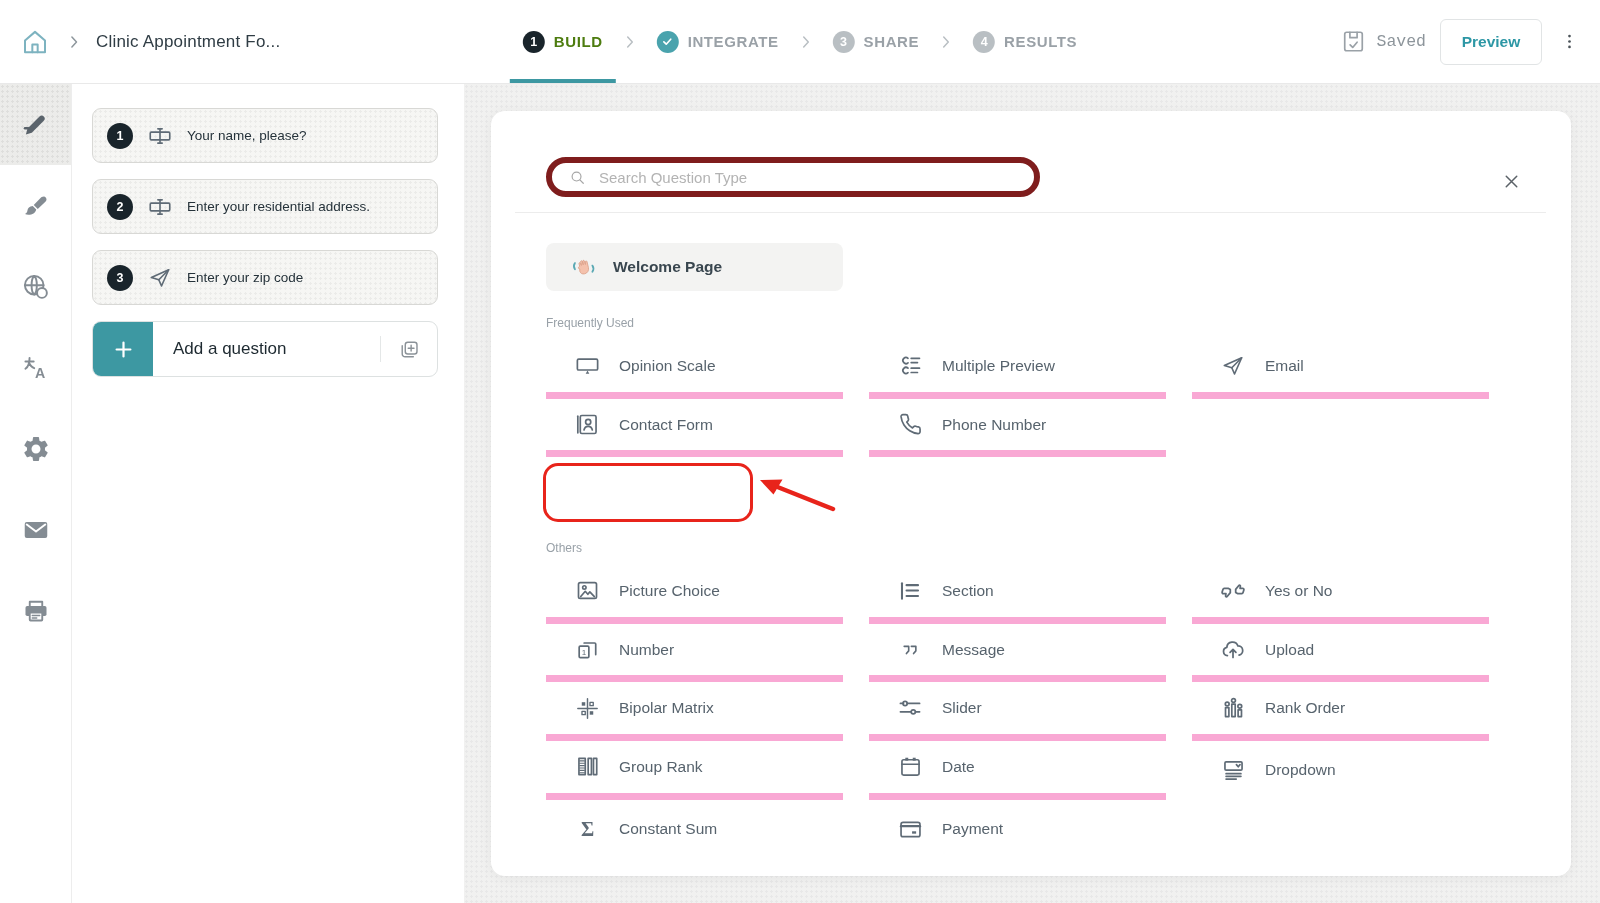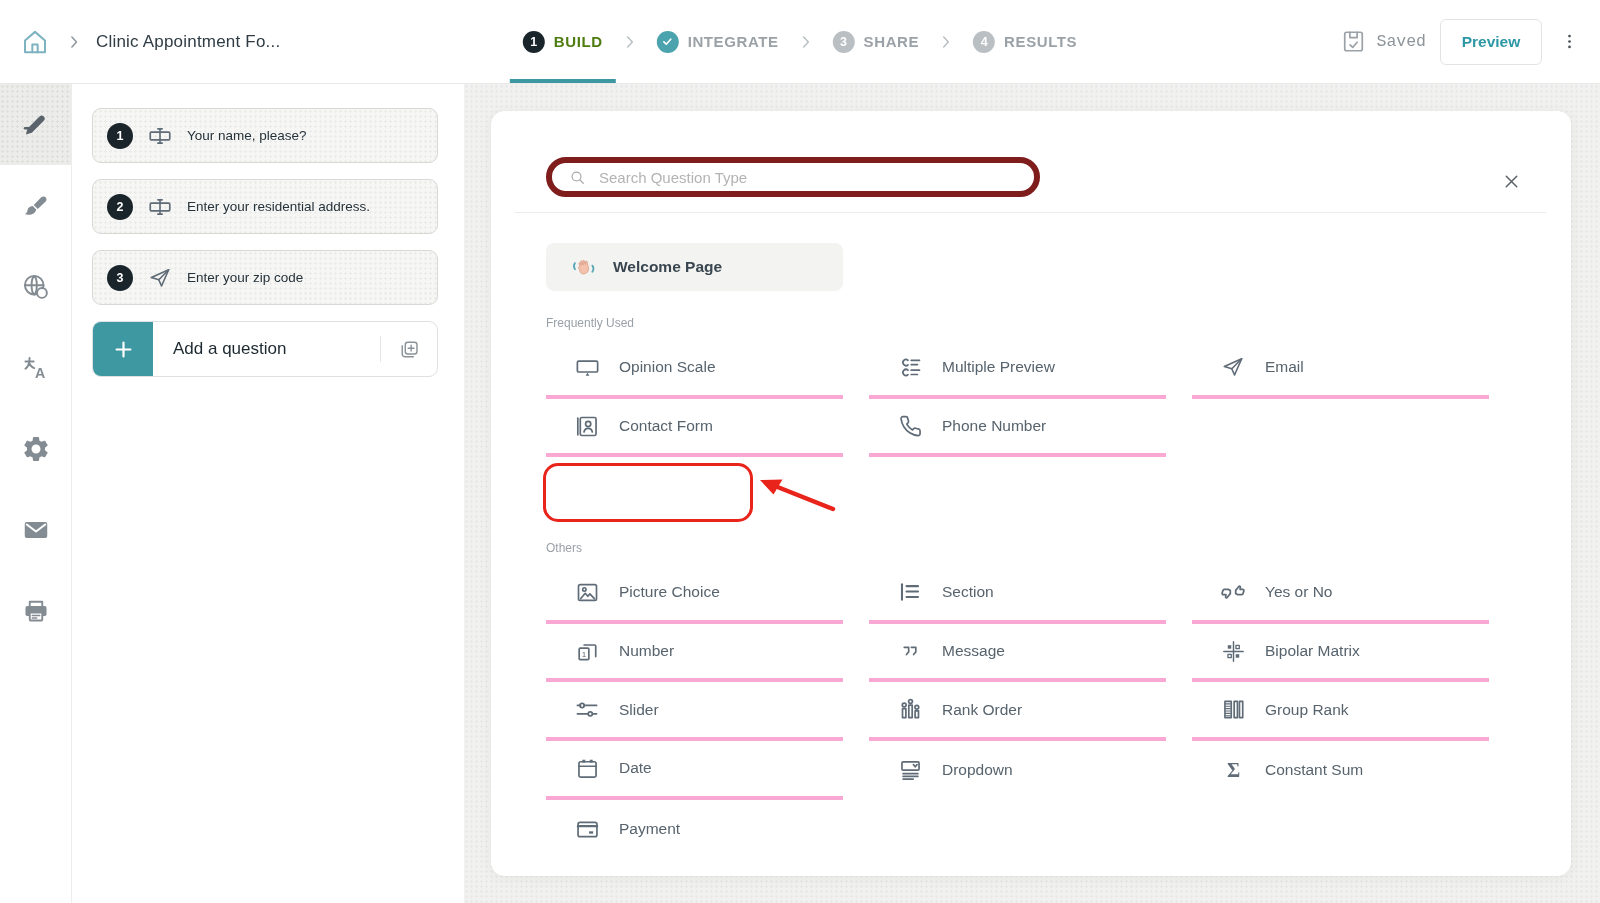--- a/index.html
+++ b/index.html
@@ -98,21 +98,21 @@
     margin-top:30px;width:297px;height:48px;border-radius:8px;background:#f3f3f2;
     display:flex;align-items:center;gap:16px;padding-left:24px;box-sizing:border-box;cursor:pointer;
   }
   .welcome-chip .wicon{width:27px;display:flex;}
   .welcome-chip .wlabel{font-size:15.5px;font-weight:bold;color:#39464f;}
 
   .section-title{font-size:12px;color:#99a1a8;margin:25px 0 10px;}
   .qt-grid{display:grid;grid-template-columns:repeat(3,297px);column-gap:26px;}
   .qt-cell{
     height:58.7px;box-sizing:border-box;display:flex;align-items:center;gap:17px;padding-left:26px;
-    border-bottom:4px solid #f9a8d4;cursor:pointer;
+    border-bottom:7px solid #f9a8d4;cursor:pointer;
   }
   .qt-cell.empty{border-bottom:none;cursor:default;}
   .qt-grid.open-bottom .qt-cell:nth-last-child(-n+3){border-bottom:none;}
   .qt-icon{width:30px;display:flex;justify-content:center;color:#5f6b76;flex:0 0 30px;}
   .qt-label{font-size:15.5px;color:#57636d;}
 
   
   .hl-box{position:absolute;left:52px;top:352px;width:204px;height:53px;border:3px solid #e8241b;border-radius:15px;pointer-events:none;}
   .hl-arrow{position:absolute;left:262px;top:361px;pointer-events:none;}
 
@@ -450,20 +450,29 @@
               <div class="qt-cell">
                 <span class="qt-icon">
                   <svg width="26" height="26" viewBox="0 0 24 24" fill="none" stroke="currentColor" stroke-width="1.5" stroke-linecap="round" stroke-linejoin="round">
                     <path d="M6.6 8.6 h4.2 v4.2 l-2.1 2.5 M13.2 8.6 h4.2 v4.2 l-2.1 2.5"></path>
                   </svg>
                 </span>
                 <span class="qt-label">Message</span>
               </div>
               <div class="qt-cell">
                 <span class="qt-icon">
+                  <svg width="28" height="28" viewBox="0 0 24 24" fill="none" stroke="currentColor" stroke-width="1.5" stroke-linecap="round" stroke-linejoin="round">
+                    <path d="M7.2 16.8 a3.6 3.6 0 0 1-.5-7.1 4.9 4.9 0 0 1 9.5-1.2 4 4 0 0 1 1 7.9"></path>
+                    <path d="M12 11.6 v6.8 M9.5 14 l2.5-2.5 2.5 2.5"></path>
+                  </svg>
+                </span>
+                <span class="qt-label">Upload</span>
+              </div>
+              <div class="qt-cell">
+                <span class="qt-icon">
                   <svg width="27" height="27" viewBox="0 0 24 24" fill="none" stroke="currentColor" stroke-width="1.5" stroke-linecap="round" stroke-linejoin="round">
                     <path d="M12 3.4 v17.2 M3.4 12 h17.2" stroke-width="1.3"></path>
                     <rect x="6.9" y="6.4" width="3.1" height="3.1" fill="currentColor" stroke="none"></rect>
                     <rect x="14.2" y="6.6" width="2.9" height="2.9" stroke-width="1.2"></rect>
                     <rect x="7.1" y="14.6" width="2.9" height="2.9" stroke-width="1.2"></rect>
                     <rect x="14" y="14.4" width="3.1" height="3.1" fill="currentColor" stroke="none"></rect>
                   </svg>
                 </span>
                 <span class="qt-label">Bipolar Matrix</span>
               </div>

